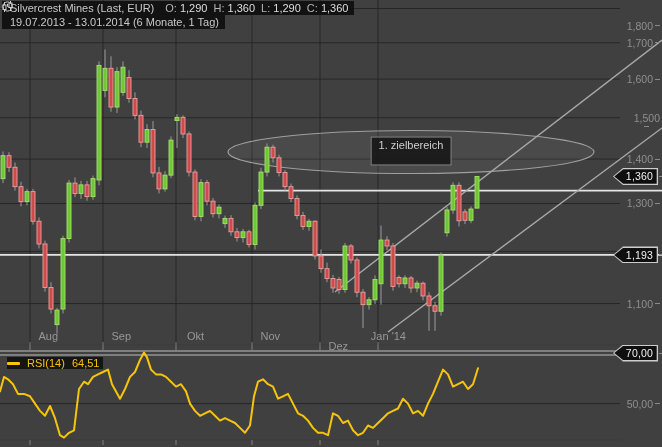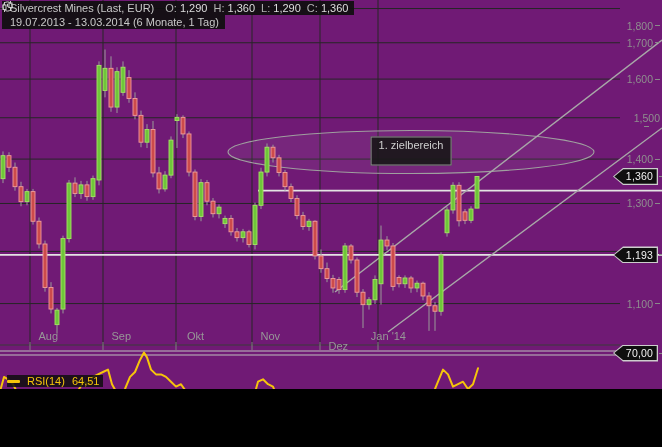--- a/index.html
+++ b/index.html
@@ -1,37 +1,37 @@
 <!DOCTYPE html>
 <html><head>
 <meta charset="utf-8">
 <style>
   html,body{margin:0;padding:0;background:#000;}
-  .stage{position:relative;width:662px;height:389px;background:#701a75;overflow:hidden;
+  .stage{position:relative;width:662px;height:447px;background:#404040;overflow:hidden;
          font-family:"Liberation Sans",sans-serif;-webkit-font-smoothing:antialiased;}
   svg{position:absolute;left:0;top:0;}
   .hdr{position:absolute;left:2px;top:1px;z-index:30;font-size:11px;color:#c9c9c9;}
   .hdr-row{display:flex;align-items:center;gap:5px;background:rgba(14,14,14,.92);
            padding:1px 6px 1px 3px;width:fit-content;white-space:nowrap;}
   .hdr-row .val{color:#dedede;}
   .hdr-row .k{margin-left:6px;color:#b5b5b5;}
   .axis-label{position:absolute;right:2px;display:flex;align-items:center;gap:2px;
               color:#8f8f8f;font-size:10.5px;line-height:12px;z-index:10;}
   .tickdash{display:inline-block;width:5px;height:1px;background:#8a8a8a;}
   .month-label{position:absolute;top:330px;width:56px;text-align:right;color:#979797;
                font-size:11px;z-index:10;}
   .tag{position:absolute;left:613px;width:45px;height:17px;z-index:20;}
   .tag .t-outer{position:absolute;inset:0;background:#cdcdcd;
       clip-path:polygon(0 50%,10px 0,100% 0,100% 100%,10px 100%);}
   .tag .t-inner{position:absolute;inset:1.3px;background:#0f0f0f;
       clip-path:polygon(0 50%,9px 0,100% 0,100% 100%,9px 100%);}
   .tag .t-text{position:absolute;inset:0;display:flex;align-items:center;justify-content:center;
       padding-left:8px;color:#f2f2f2;font-size:10.5px;letter-spacing:.2px;}
   .tag .tickdash{position:absolute;right:-6px;top:8px;}
-  .rsi-legend{position:absolute;left:7px;top:375px;display:flex;align-items:center;gap:7px;
+  .rsi-legend{position:absolute;left:7px;top:357px;display:flex;align-items:center;gap:7px;
       color:#f6c50b;font-size:11px;z-index:20;background:rgba(14,14,14,.85);padding:0 4px 0 0;}
   .rsi-dash{width:13px;height:3px;background:#f6c50b;border-radius:1px;}
   .ellipse-label{position:absolute;left:411px;top:151px;transform:translate(-50%,-50%);
       border:1px solid #8f8f8f;background:rgba(23,23,23,.9);color:#cfcfcf;font-size:11px;
       padding:1px 7px 14px 7px;z-index:15;white-space:nowrap;}
   .icon{display:inline-block;flex:0 0 auto;}
 </style>
 </head>
 <body>
 
@@ -252,21 +252,21 @@
       <span id="ohlc-items"><span class="k">O:</span><span class="val"> 1,290</span><span class="k">H:</span><span class="val"> 1,360</span><span class="k">L:</span><span class="val"> 1,290</span><span class="k">C:</span><span class="val"> 1,360</span></span>
     </div>
     <div class="hdr-row">
       <span class="icon">
         <svg width="11" height="11" viewBox="0 0 11 11">
           <circle cx="5.5" cy="5.5" r="4.6" fill="none" stroke="#cfcfcf" stroke-width="1"></circle>
           <line x1="5.5" y1="5.5" x2="5.5" y2="2.8" stroke="#cfcfcf" stroke-width="1"></line>
           <line x1="5.5" y1="5.5" x2="7.5" y2="6.5" stroke="#cfcfcf" stroke-width="1"></line>
         </svg>
       </span>
-      <span>19.07.2013 - 13.03.2014 (6 Monate, 1 Tag)</span>
+      <span>19.07.2013 - 13.01.2014 (6 Monate, 1 Tag)</span>
     </div>
   </div>
 
   <div id="labels">
       <div class="axis-label" style="top: 2.52082px; margin-top: 17px;">
         <span>1,800</span>
         <span class="tickdash"></span>
       </div>
       <div class="axis-label" style="top: 36.7644px;">
         <span>1,700</span>

